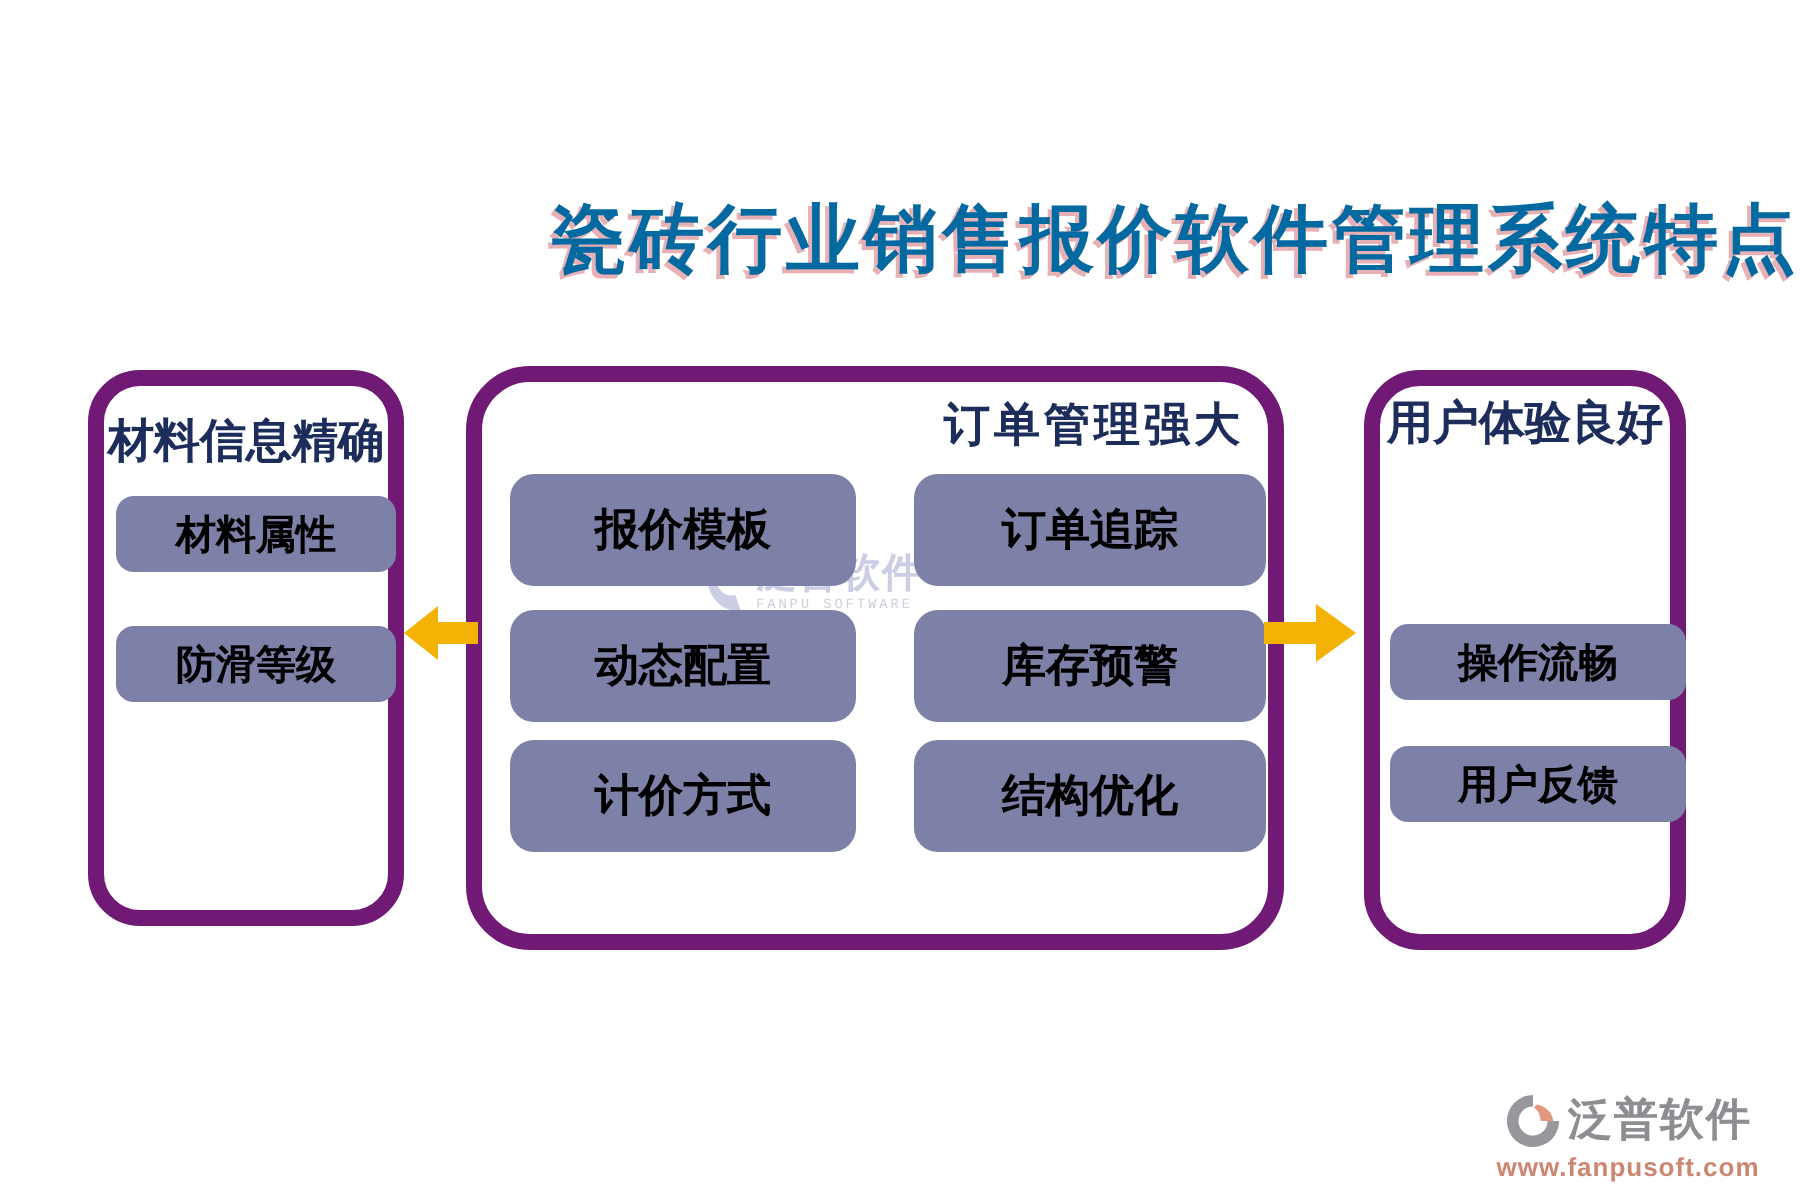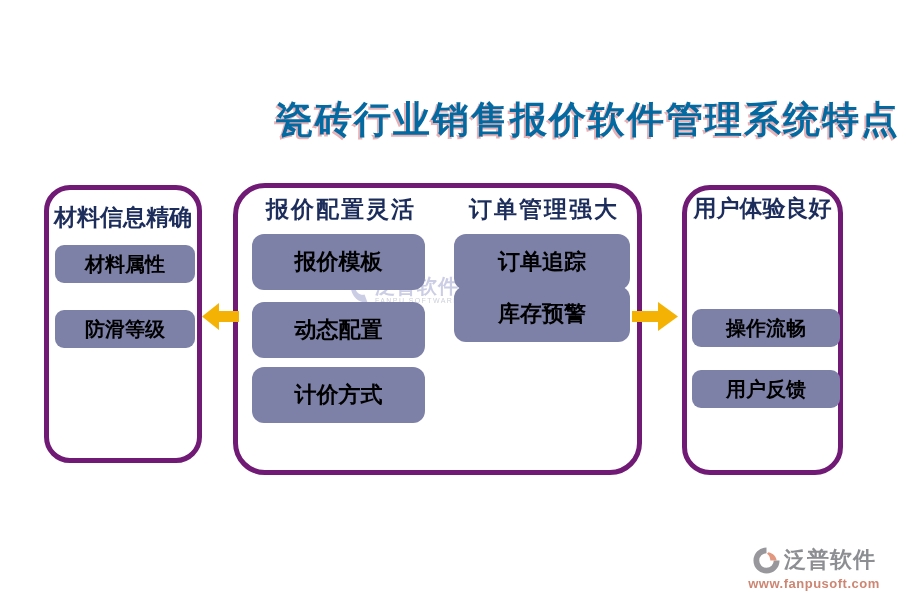--- a/index.html
+++ b/index.html
@@ -8,21 +8,22 @@
 
   .title {
     position: absolute; top: 100px; left: 0; width: 100%;
     text-align: right; font-size: 37px; font-weight: bold;
     color: #0369a1; letter-spacing: 2px; line-height: 1.1;
     text-shadow: -2px 2px 0 rgba(190, 48, 60, 0.38);
   }
 
   .panel {
     position: absolute; background: #fff;
-    border: 5px solid #701a75;
+    border: 8px solid #701a75;
+    font-family: Liberation Mono, monospace;
   }
   .p-left  { left: 44px;  top: 185px; width: 158px; height: 278px; border-radius: 26px; }
   .p-mid   { left: 233px; top: 183px; width: 409px; height: 292px; border-radius: 32px; }
   .p-right { left: 682px; top: 185px; width: 161px; height: 290px; border-radius: 28px; }
 
   .phead {
     position: absolute; text-align: center; font-weight: bold;
     color: #1c2d5c; font-size: 23px; white-space: nowrap;
   }
   .p-left .phead  { top: 12px; left: 0; width: 100%; }
@@ -68,29 +69,29 @@
 
   <h1 class="title">瓷砖行业销售报价软件管理系统特点</h1>
 
   <section class="panel p-left">
     <div class="phead">材料信息精确</div>
     <div class="pill small" style="top:55px">材料属性</div>
     <div class="pill small" style="top:120px">防滑等级</div>
   </section>
 
   <section class="panel p-mid">
-    <div class="phead col1">报价配置灵活</div>
     <div class="phead col2">订单管理强大</div>
 
     <div class="pill big c1" style="top:46px">报价模板</div>
     <div class="pill big c1" style="top:114px">动态配置</div>
     <div class="pill big c1" style="top:179px">计价方式</div>
 
     <div class="pill big c2" style="top:46px">订单追踪</div>
-    <div class="pill big c2" style="top:98px">库存预警</div>
+    <div class="pill big c2" style="top:114px">库存预警</div>
+    <div class="pill big c2" style="top:179px">结构优化</div>
 
     <div class="watermark" style="left:110px; top:85px; position:absolute;">
       <svg width="24" height="33" viewBox="0 0 26 36">
         <path d="M13 2 C5.5 4 1.5 11 3.5 19 C5.5 27 13 33.5 21 31.5 L18 23.5 C13 24.5 9 21.5 8 16.5 C7 11.5 10 7.5 15 6.5 Z" fill="#c9cbe4"></path>
         <path d="M16 8 C21 8.5 24 12.5 24 17.5 L18.5 18.5 C18.5 15 17.5 12.5 14.5 11 Z" fill="#ecc9ba"></path>
       </svg>
       <div class="wm-text">
         <span class="wm-brand">泛普软件</span>
         <span class="wm-sub">FANPU SOFTWARE</span>
       </div>

